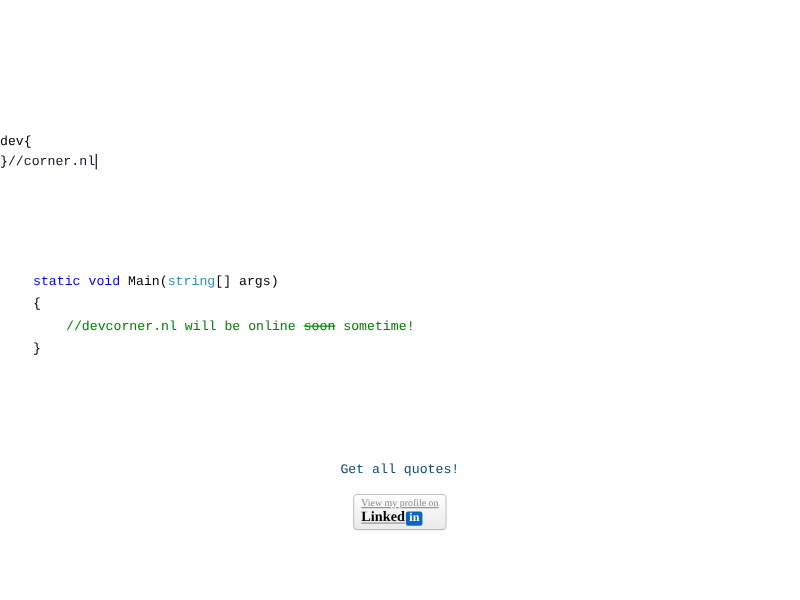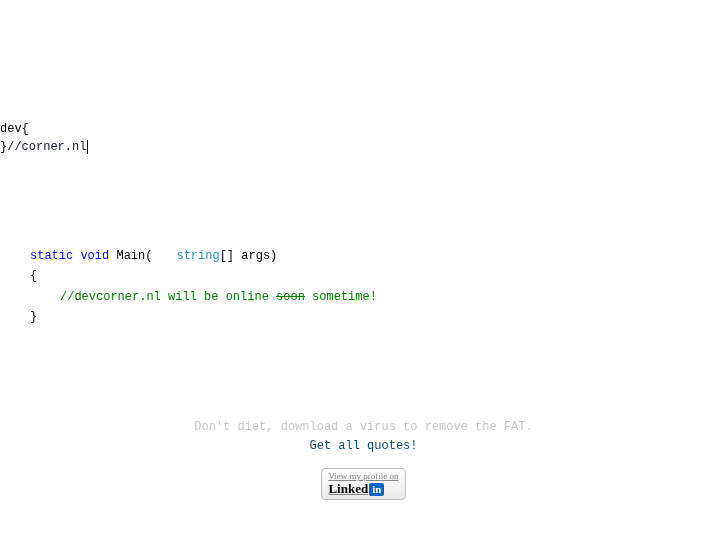--- a/index.html
+++ b/index.html
@@ -28,21 +28,21 @@
     height: 14px;
     background: #000;
     vertical-align: middle;
     margin-left: 1px;
   }
   .main-code {
     padding-left: 30px;
     line-height: 1.7;
   }
   .kw-blue { color: #0000ff; }
-  .kw-cyan { color: #2b91af; margin-left: 24px; }
+  .kw-cyan { color: #2b91af; }
   .comment { color: #008000; }
   .strike { text-decoration: line-through; }
   .indent { display: inline-block; width: 30px; }
   .qod {
     text-align: center;
     margin-top: 90px;
     color: #c9c9c9;
     line-height: 1.6;
   }
   .get-all {
@@ -102,21 +102,20 @@
     <span class="kw-blue">void</span><span> Main(</span><span class="kw-cyan">string</span><span>[] args)</span>
   </div>
   <div>{</div>
   <div>
     <span class="indent"></span><span class="comment"><span>//devcorner.nl will be online </span><span class="strike">soon</span><span> sometime!</span></span>
   </div>
   <div>}</div>
 </div>
 
 <div class="qod">
-  <div>Don't diet, download a virus to remove the FAT.</div>
   <a href="#" class="get-all">Get all quotes!</a>
 </div>
 
 <div class="linkedin-wrap">
   <a href="#" class="linkedin-badge">
     <div class="linkedin-inner">
       <div class="linkedin-text">
         <div>View my profile on</div>
         <span class="linkedin-word">Linked</span><span class="linkedin-in">in</span>
       </div>

